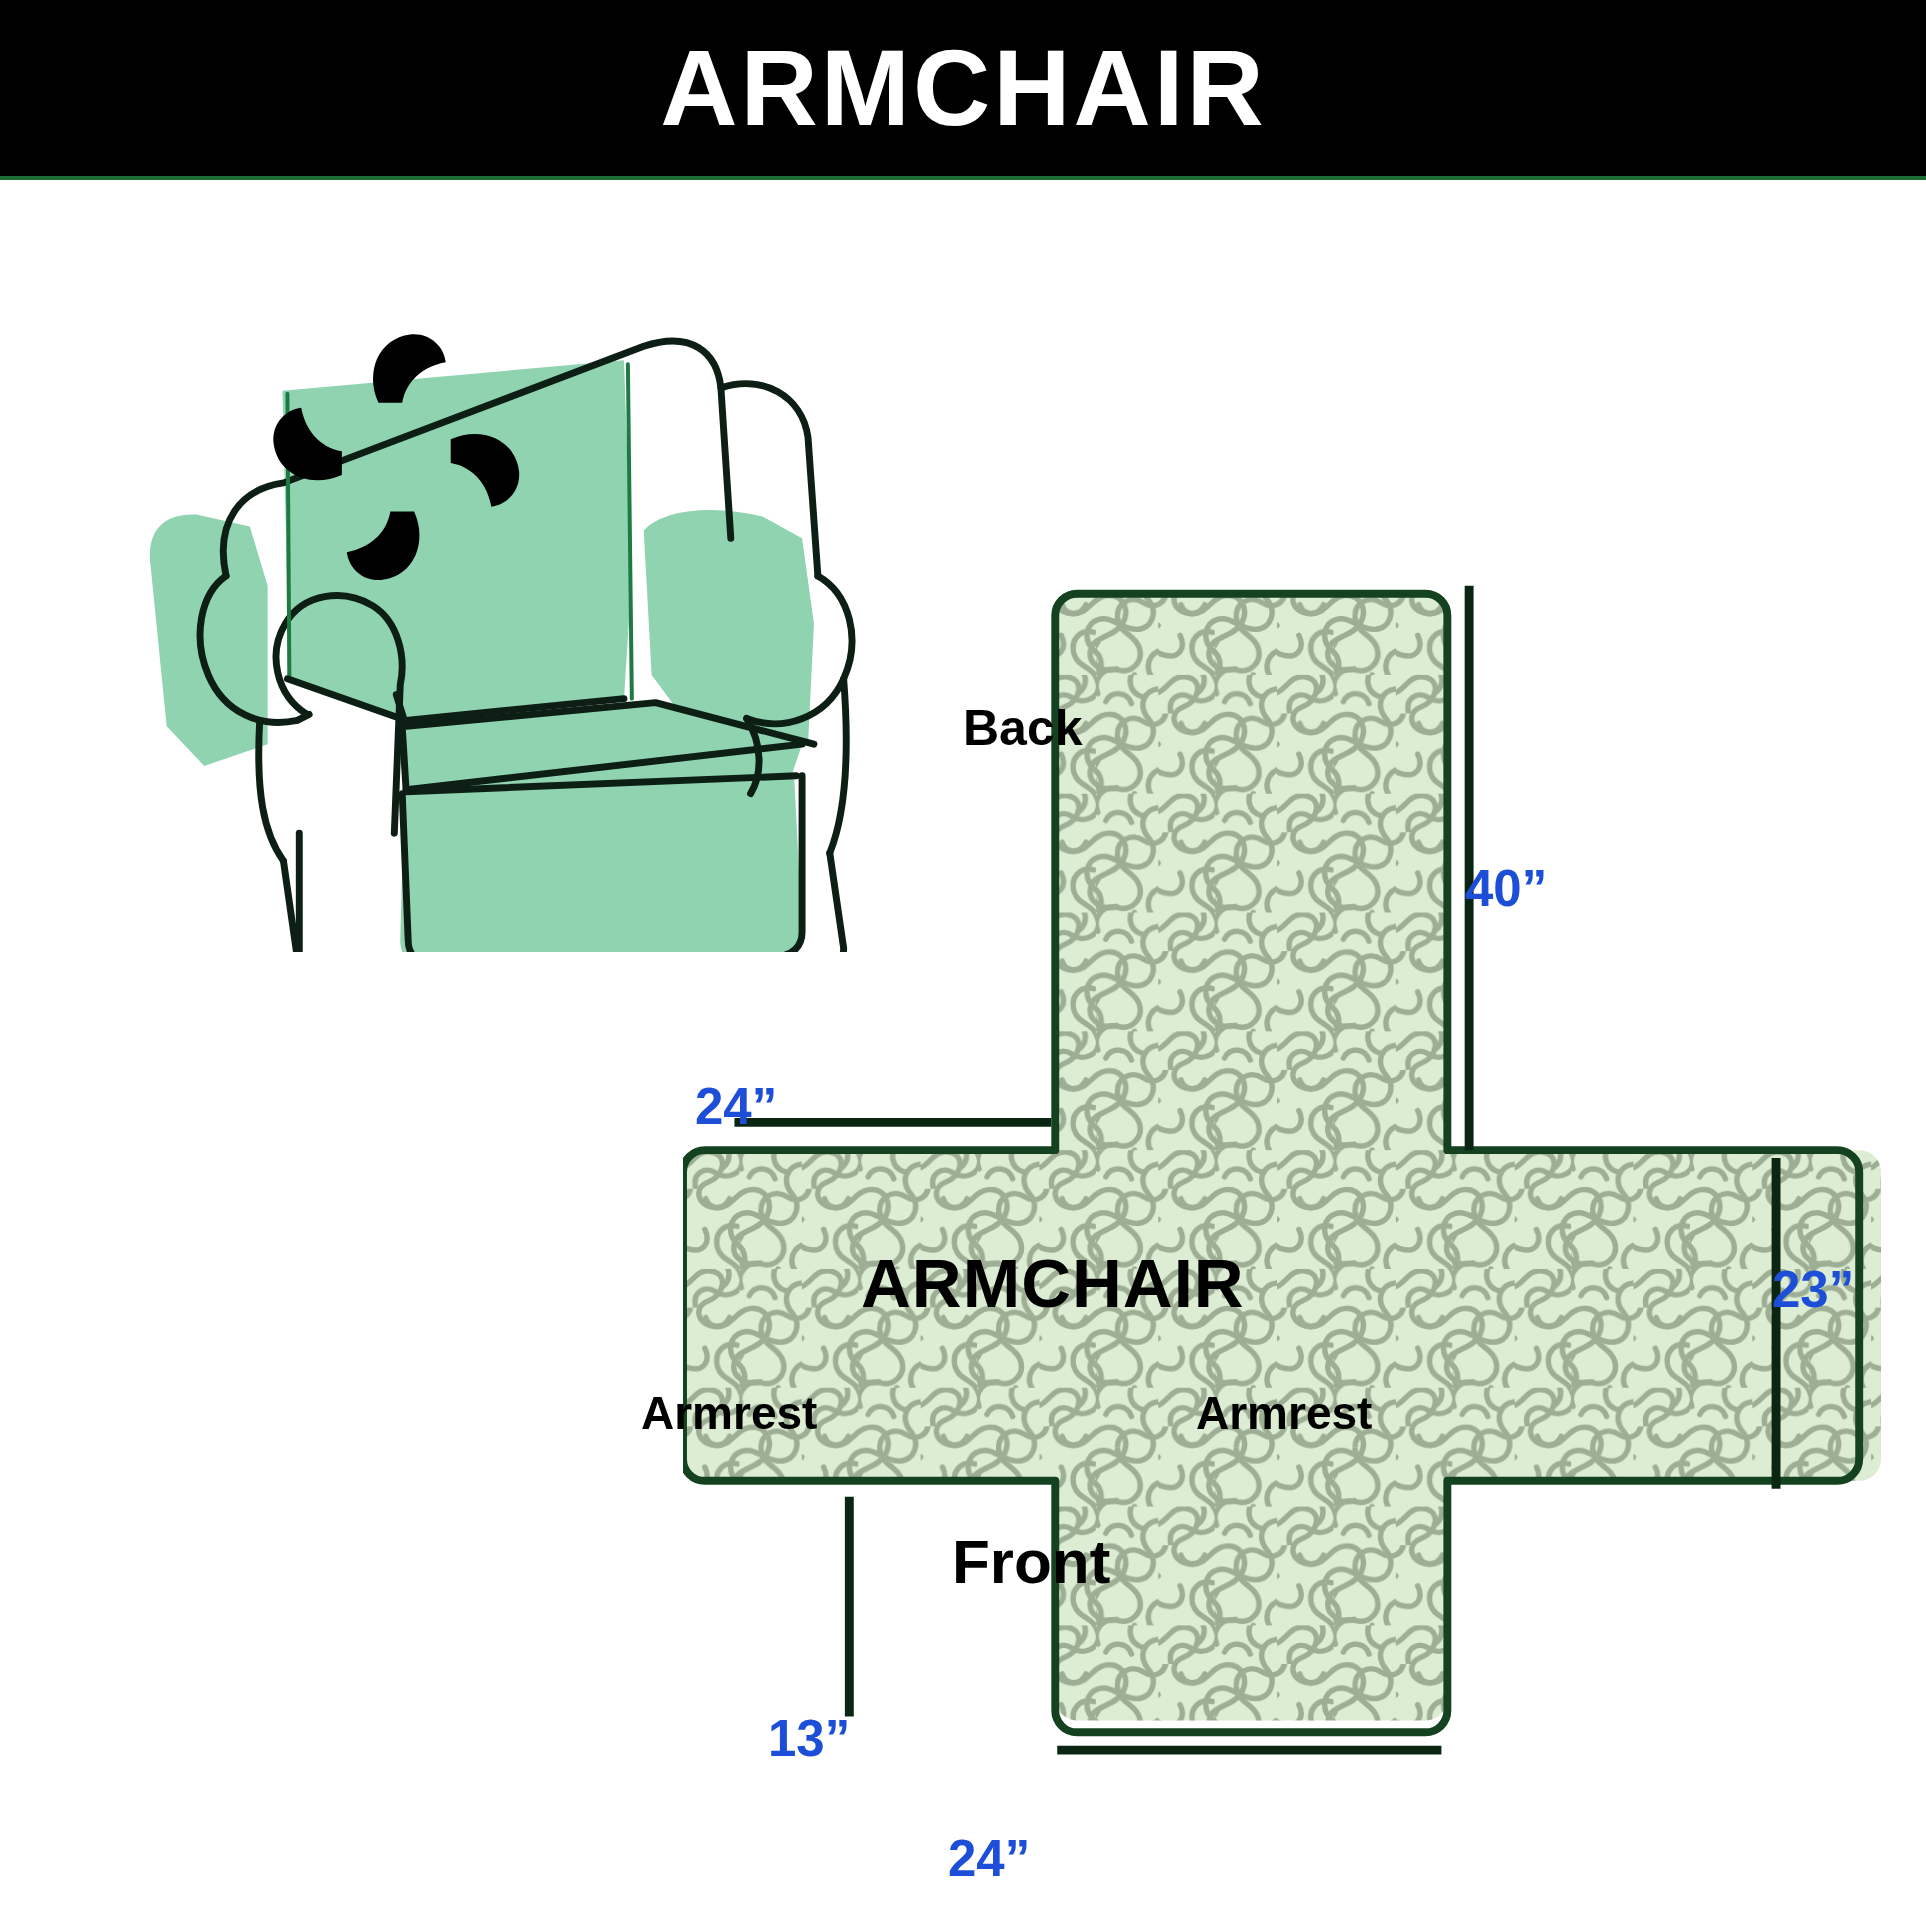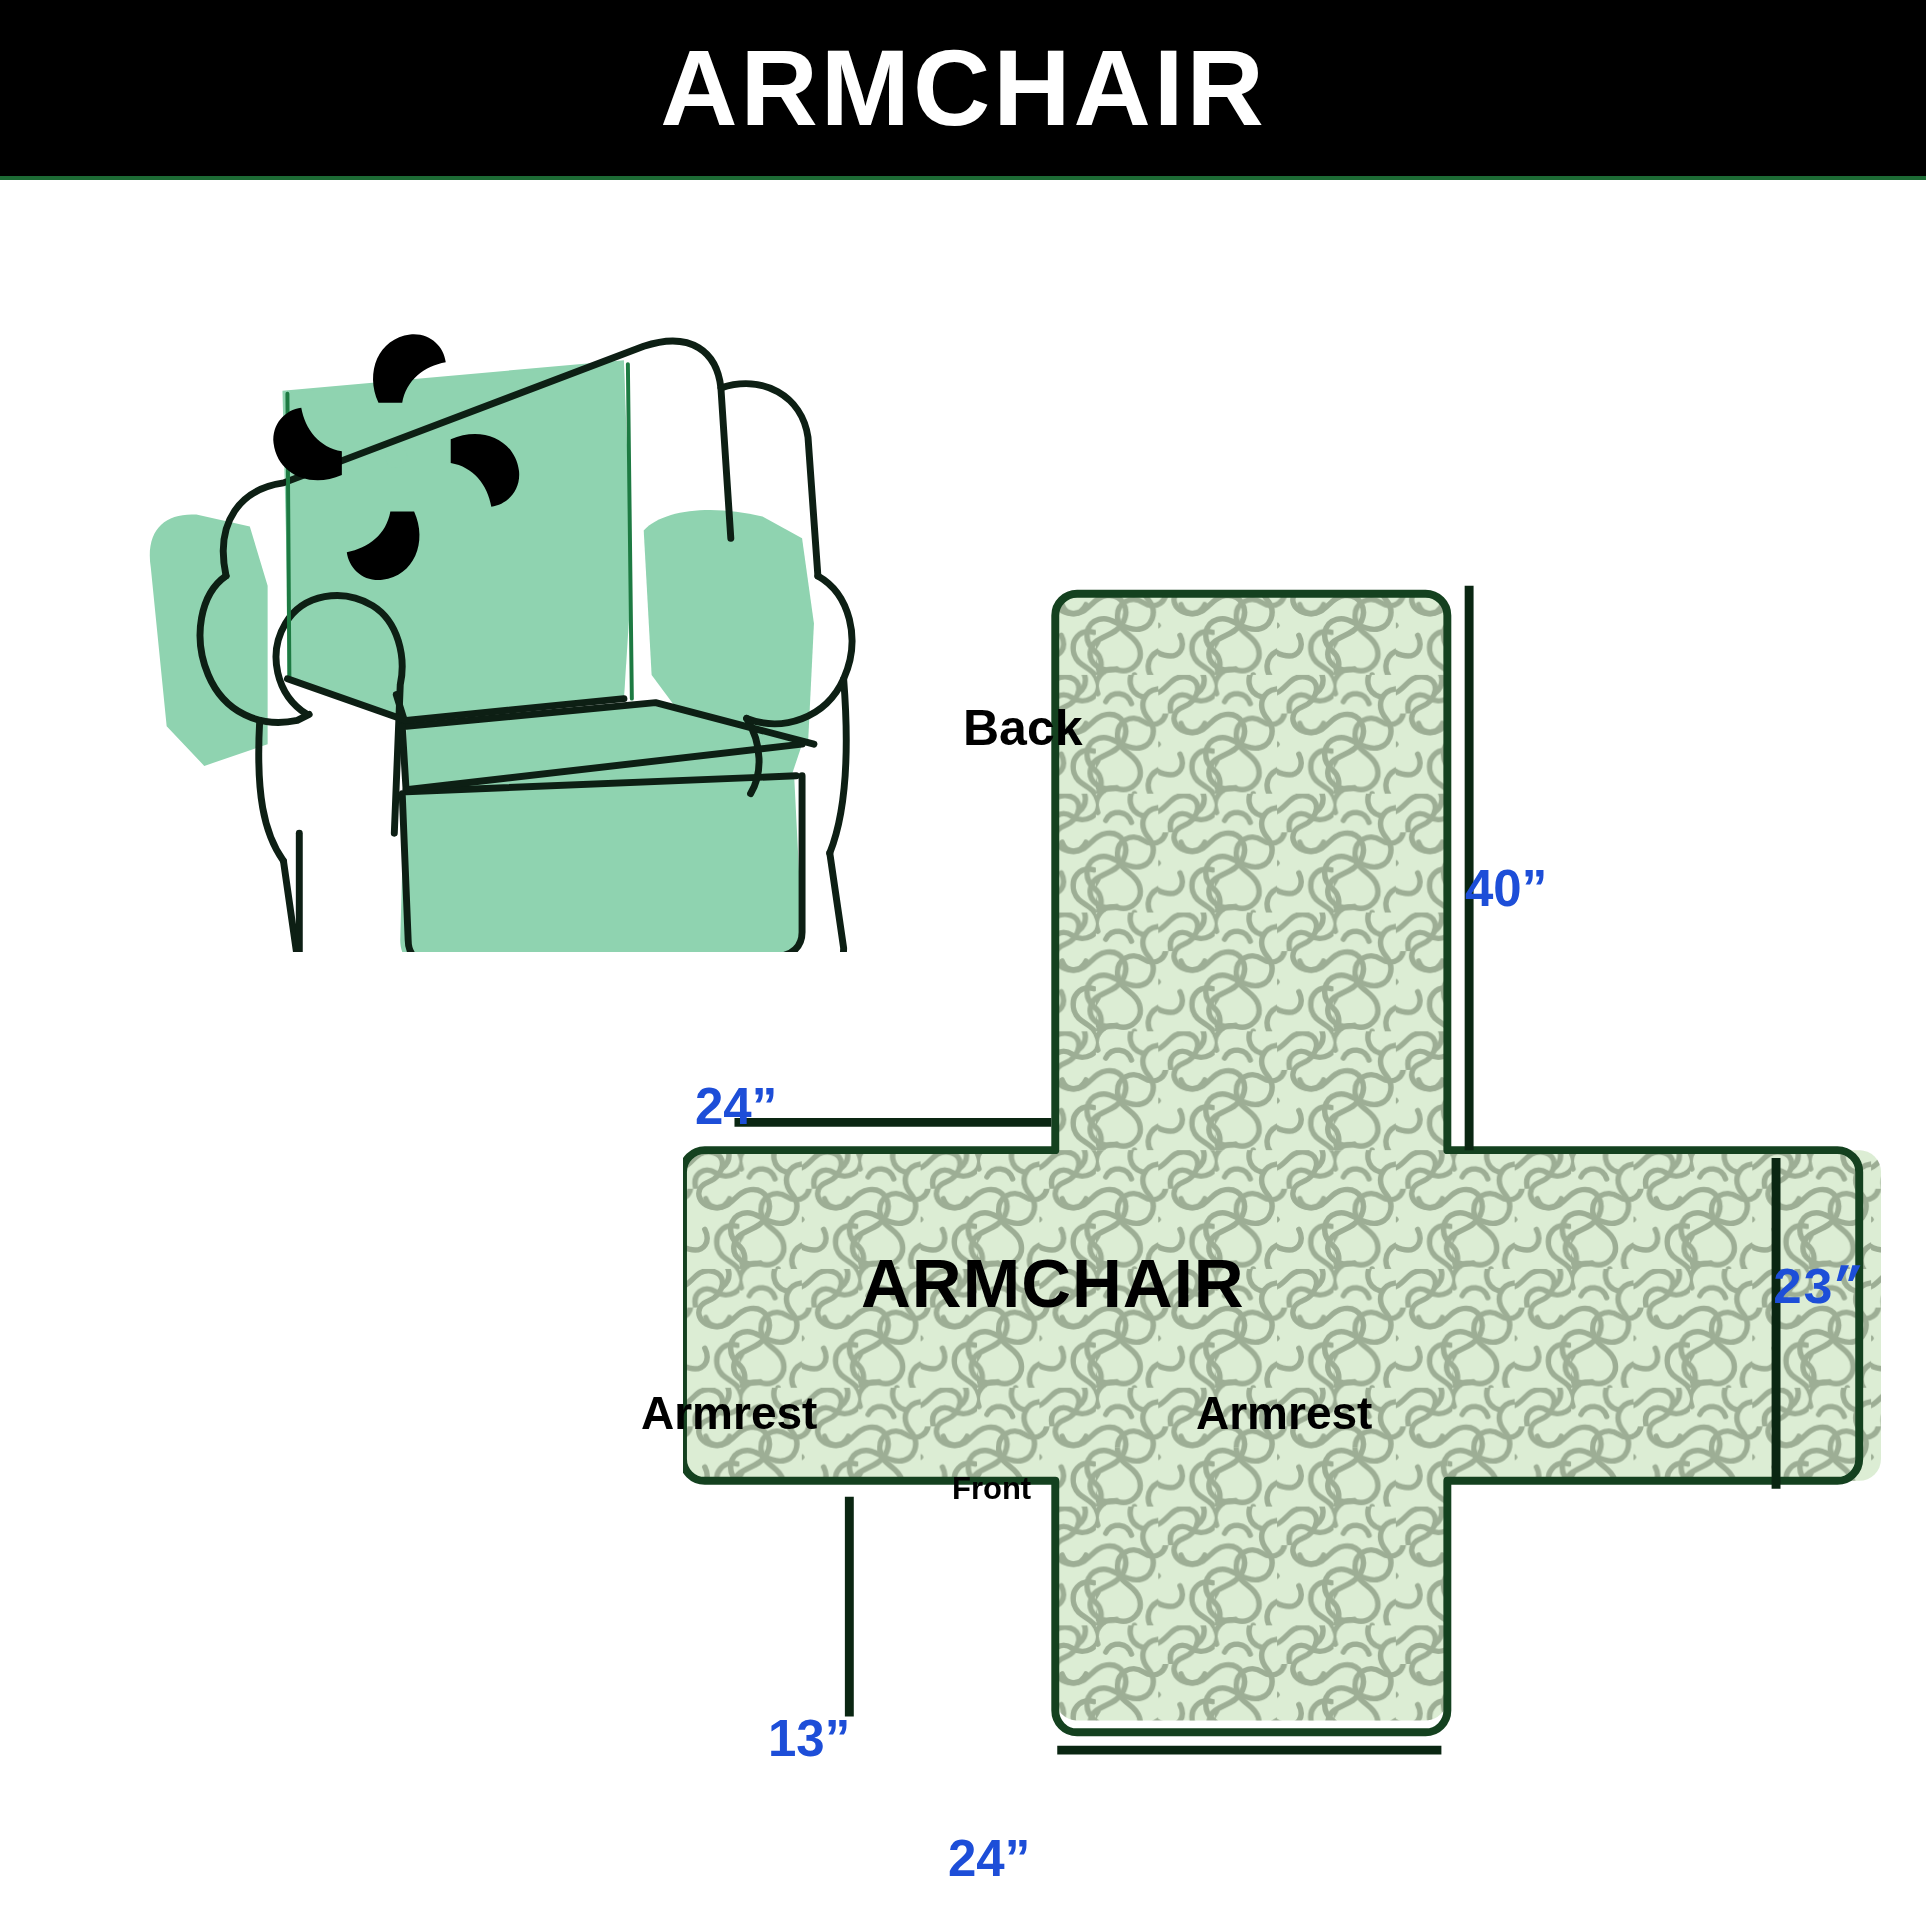--- a/index.html
+++ b/index.html
@@ -79,34 +79,34 @@
     color: #000000;
     font-weight: bold;
     font-family: "Liberation Sans", sans-serif;
     white-space: nowrap;
     line-height: 1;
   }
   #label-back      { left: 280px;  top: 147px;  font-size: 50px; }
   #label-armchair  { left: 178px;  top: 693px;  font-size: 69px; letter-spacing: 1px; }
   #label-armrest-l { left: -42px;  top: 834px;  font-size: 46px; }
   #label-armrest-r { left: 513px;  top: 834px;  font-size: 46px; }
-  #label-front     { left: 269px;  top: 917px;  font-size: 31px; }
+  #label-front     { left: 269px;  top: 975px;  font-size: 62px; }
 
   
   .dim-text {
     position: absolute;
     color: #1d4ed8;
     font-weight: bold;
     font-size: 51px;
     font-family: "Liberation Sans", sans-serif;
     white-space: nowrap;
     line-height: 1;
   }
   #dim-40 { left: 782px;  top: 307px; }
-  #dim-23 { left: 1089px; top: 708px; font-family: Liberation Mono, monospace; }
+  #dim-23 { left: 1089px; top: 708px; }
   #dim-24-top  { left: 12px;  top: 525px; }
   #dim-24-bot  { left: 265px; top: 1277px; }
   #dim-13 { left: 85px;  top: 1129px; margin-top: 28px; }
 </style>
 </head>
 <body>
 
 <div id="header-banner">
   <div id="header-title">ARMCHAIR</div>
 </div>

